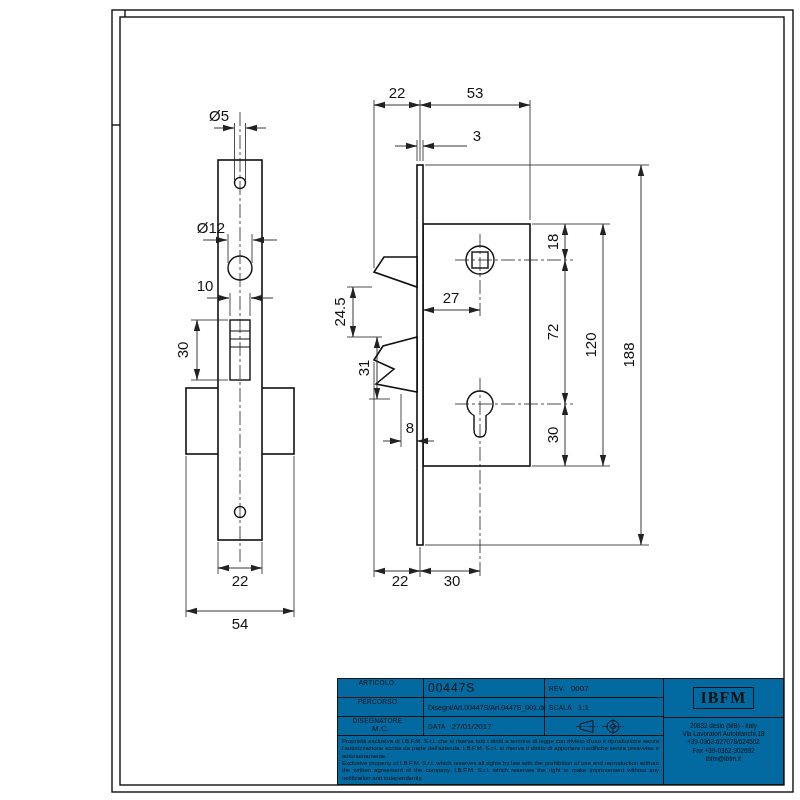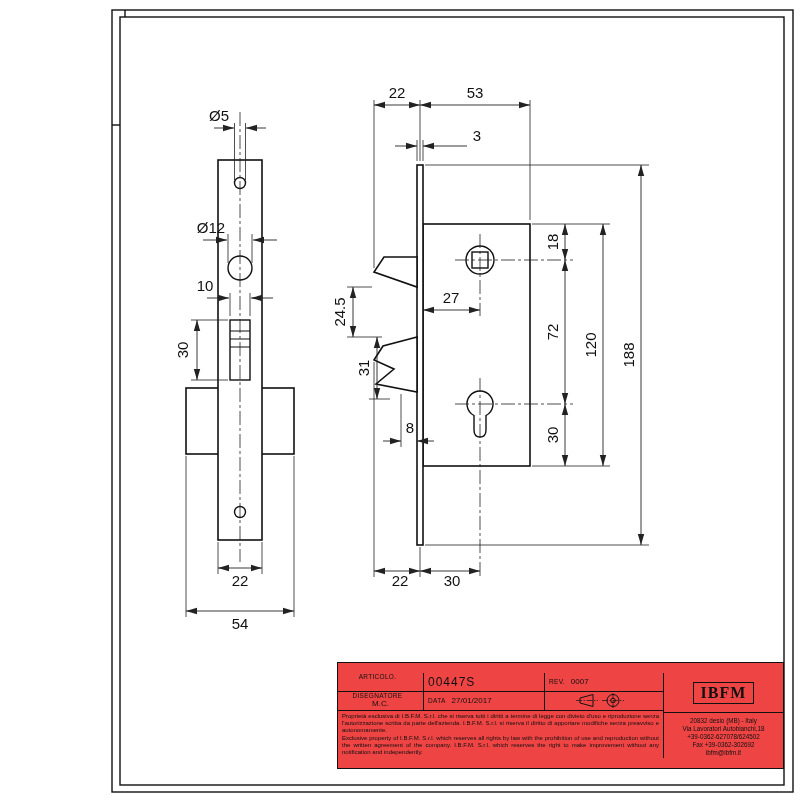--- a/index.html
+++ b/index.html
@@ -8,22 +8,22 @@
   svg text { font-family:"Liberation Sans", sans-serif; }
   .frame { fill:none; stroke:#111; stroke-width:1.4; }
   .ol  { fill:#fff; stroke:#111; stroke-width:1.6; }
   .ol2 { fill:none; stroke:#111; stroke-width:1.4; }
   .ol3 { stroke:#111; stroke-width:1; }
   .dim { stroke:#222; stroke-width:0.9; fill:none; }
   .ext { stroke:#222; stroke-width:0.8; }
   .cl  { stroke:#222; stroke-width:0.8; stroke-dasharray:14,3,3,3; fill:none; }
   text.d { font-size:15px; fill:#111; }
 
-  .tb { position:absolute; left:337px; top:662px; width:447px; height:107px;
-        border:1.5px solid #111; box-sizing:border-box; display:flex; background:#ef4444;align-items:center; }
+  .tb { position:absolute; left:337px; top:678px; width:447px; height:107px;
+        border:1.5px solid #111; box-sizing:border-box; display:flex; background:#0369a1; }
   .tb-main { flex:1; display:flex; flex-direction:column; border-right:1px solid #111; min-width:0; }
   .tb-row { display:flex; height:19px; min-height:19px; border-bottom:1px solid #111; box-sizing:border-box; }
   .tb-cell { display:flex; align-items:center; padding:0 4px; border-right:1px solid #111;
              box-sizing:border-box; overflow:hidden; white-space:nowrap; }
   .tb-cell.last { border-right:none; }
   .cA { width:86px;flex-direction:column; } .cB { flex:1; min-width:0; } .cC { width:118px; }
   .lbl { font-size:6.5px; letter-spacing:0.3px; margin-right:6px; }
   .v8  { font-size:8px; }
   .v7  { font-size:7px; }
   .v12 { font-size:12px; letter-spacing:1px; }
@@ -216,20 +216,32 @@
       <div class="tb-cell cB">
           <span class="v12">00447S</span>
         </div>
       <div class="tb-cell cC last">
         <span class="lbl">REV.</span>
         <span class="v8">0007</span>
       </div>
     </div>
     <div class="tb-row">
       <div class="tb-cell cA">
+          <span class="lbl">PERCORSO</span>
+        </div>
+      <div class="tb-cell cB">
+          <span class="v7">Disegni/Art.00447S/Art.0447S_001.dwg</span>
+        </div>
+      <div class="tb-cell cC last">
+        <span class="lbl">SCALA</span>
+        <span class="v8">1:1</span>
+      </div>
+    </div>
+    <div class="tb-row">
+      <div class="tb-cell cA">
         <span class="lbl">DISEGNATORE</span>
         <span class="v8">M.C.</span>
       </div>
       <div class="tb-cell cB">
         <span class="lbl">DATA</span>
         <span class="v8">27/01/2017</span>
       </div>
       <div class="tb-cell cC last">
         <span class="sym">
           <svg width="58" height="17" viewBox="0 0 58 17">

